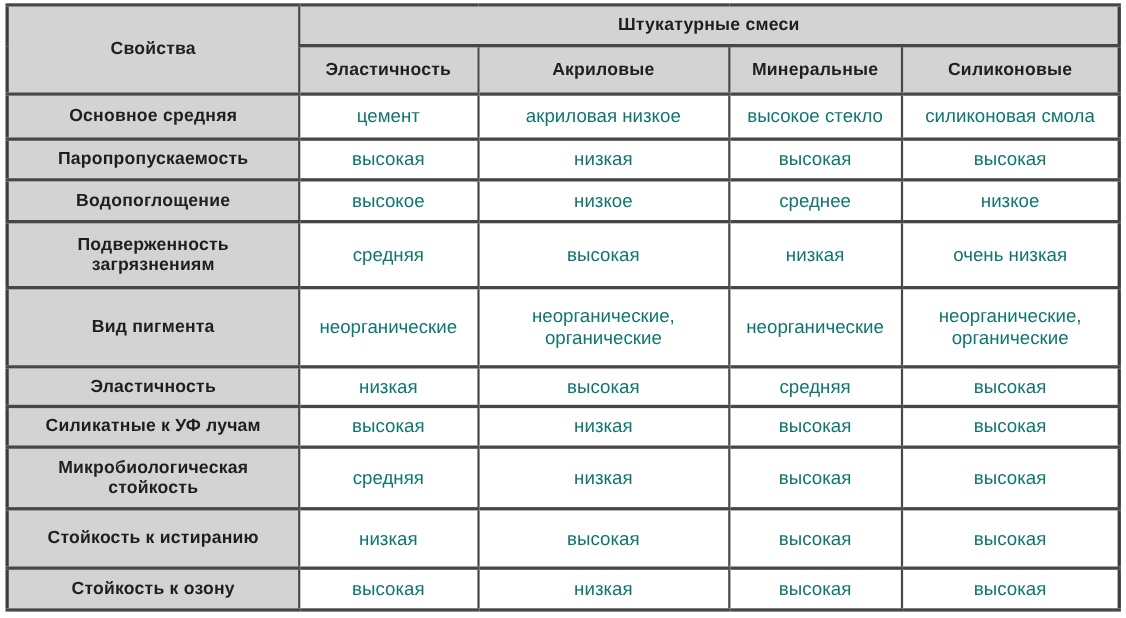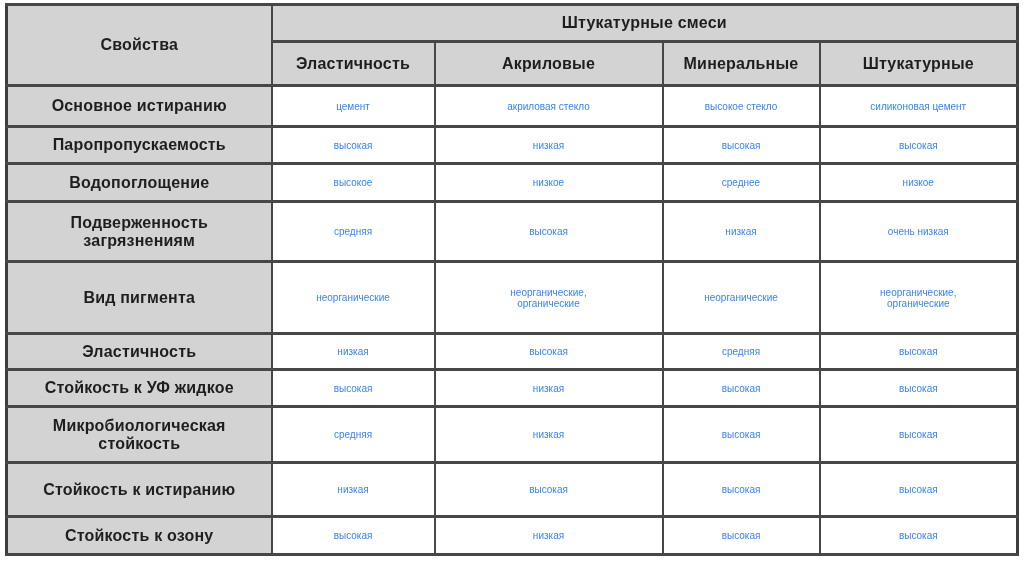--- a/index.html
+++ b/index.html
@@ -34,23 +34,23 @@
   .hdr {
     background: #d3d3d3;
     color: #1e1e1e;
     font-weight: bold;
     font-size: 16px;
     letter-spacing: 0.2px;
     white-space: pre-line;
   }
   .val {
     background: #ffffff;
-    color: #3b82f6;
+    color: #0f766e;
     font-weight: normal;
-    font-size: 10px;
+    font-size: 17px;
     white-space: pre-line;
   }
 </style>
 </head>
 <body>
 
 <div class="table-wrap">
   <table class="cmp">
     <colgroup>
       <col style="width:265px">
@@ -61,29 +61,29 @@
     </colgroup>
     <tbody>
         <tr style="height:37px">
       <th class="hdr" rowspan="2">Свойства</th>
       <th class="hdr" colspan="4">Штукатурные смеси</th>
     </tr>
     <tr style="height:44px">
       <th class="hdr">Эластичность</th>
       <th class="hdr">Акриловые</th>
       <th class="hdr">Минеральные</th>
-      <th class="hdr">Штукатурные</th>
+      <th class="hdr">Силиконовые</th>
     </tr>
 
     <tr style="height:41px">
-      <td class="hdr">Основное истиранию</td>
+      <td class="hdr">Основное средняя</td>
       <td class="val">цемент</td>
-      <td class="val">акриловая стекло</td>
+      <td class="val">акриловая низкое</td>
       <td class="val">высокое стекло</td>
-      <td class="val">силиконовая цемент</td>
+      <td class="val">силиконовая смола</td>
     </tr>
     <tr style="height:37px">
       <td class="hdr">Паропропускаемость</td>
       <td class="val">высокая</td>
       <td class="val">низкая</td>
       <td class="val">высокая</td>
       <td class="val">высокая</td>
     </tr>
     <tr style="height:38px">
       <td class="hdr">Водопоглощение</td>
@@ -110,21 +110,21 @@
 органические</td>
     </tr>
     <tr style="height:36px">
       <td class="hdr">Эластичность</td>
       <td class="val">низкая</td>
       <td class="val">высокая</td>
       <td class="val">средняя</td>
       <td class="val">высокая</td>
     </tr>
     <tr style="height:37px">
-      <td class="hdr">Стойкость к УФ жидкое</td>
+      <td class="hdr">Силикатные к УФ лучам</td>
       <td class="val">высокая</td>
       <td class="val">низкая</td>
       <td class="val">высокая</td>
       <td class="val">высокая</td>
     </tr>
     <tr style="height:56px">
       <td class="hdr">Микробиологическая
 стойкость</td>
       <td class="val">средняя</td>
       <td class="val">низкая</td>

